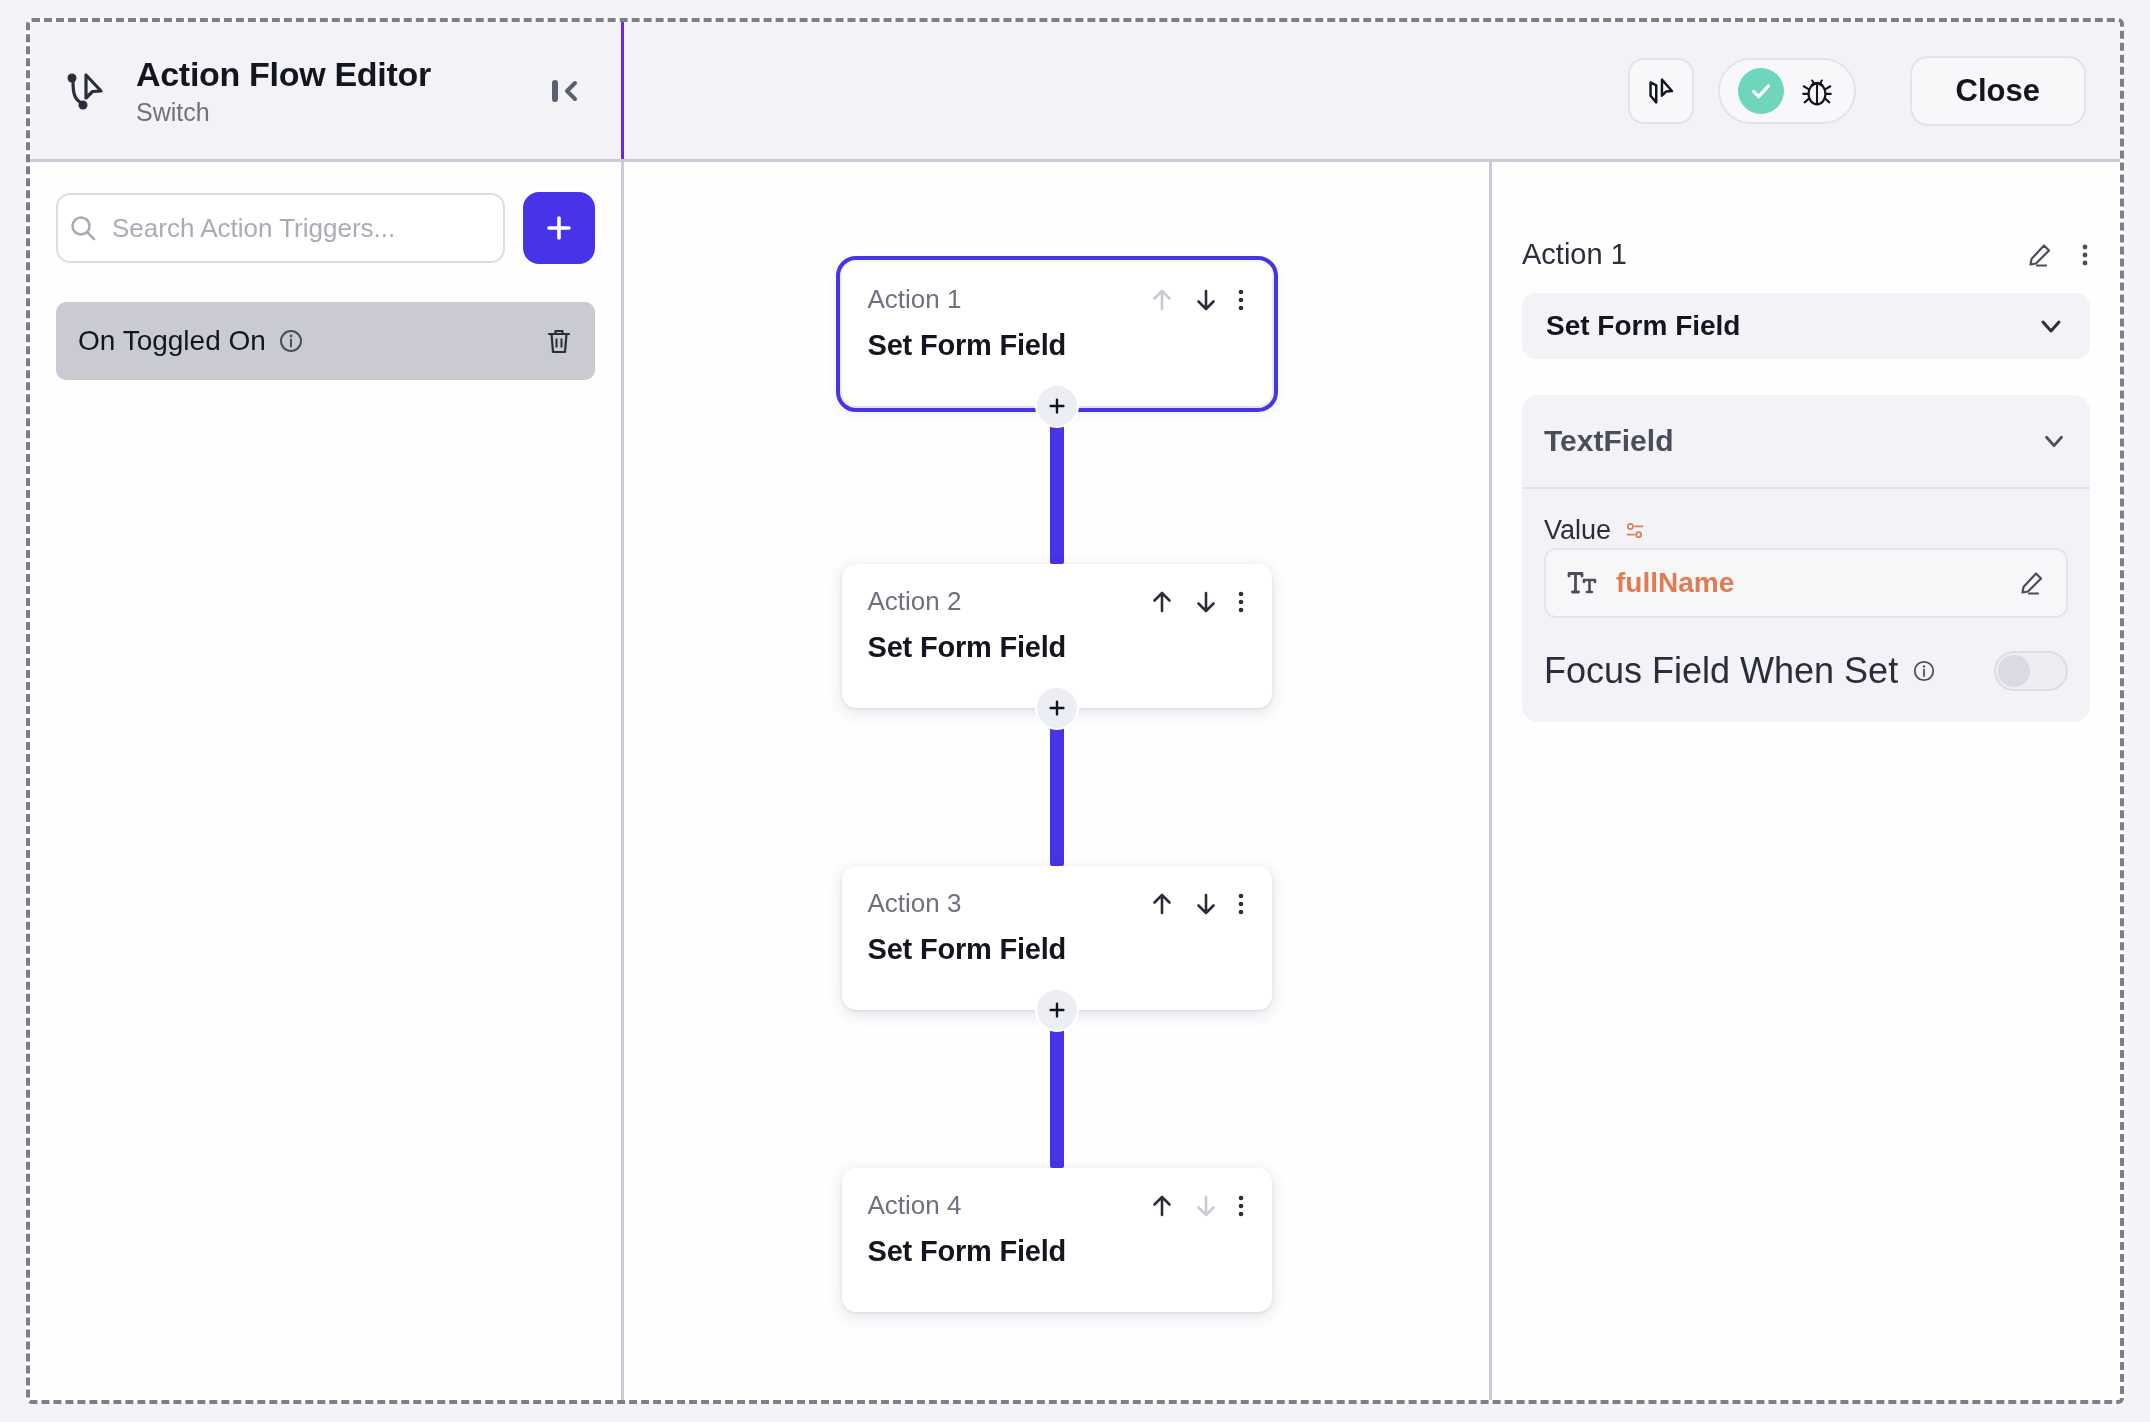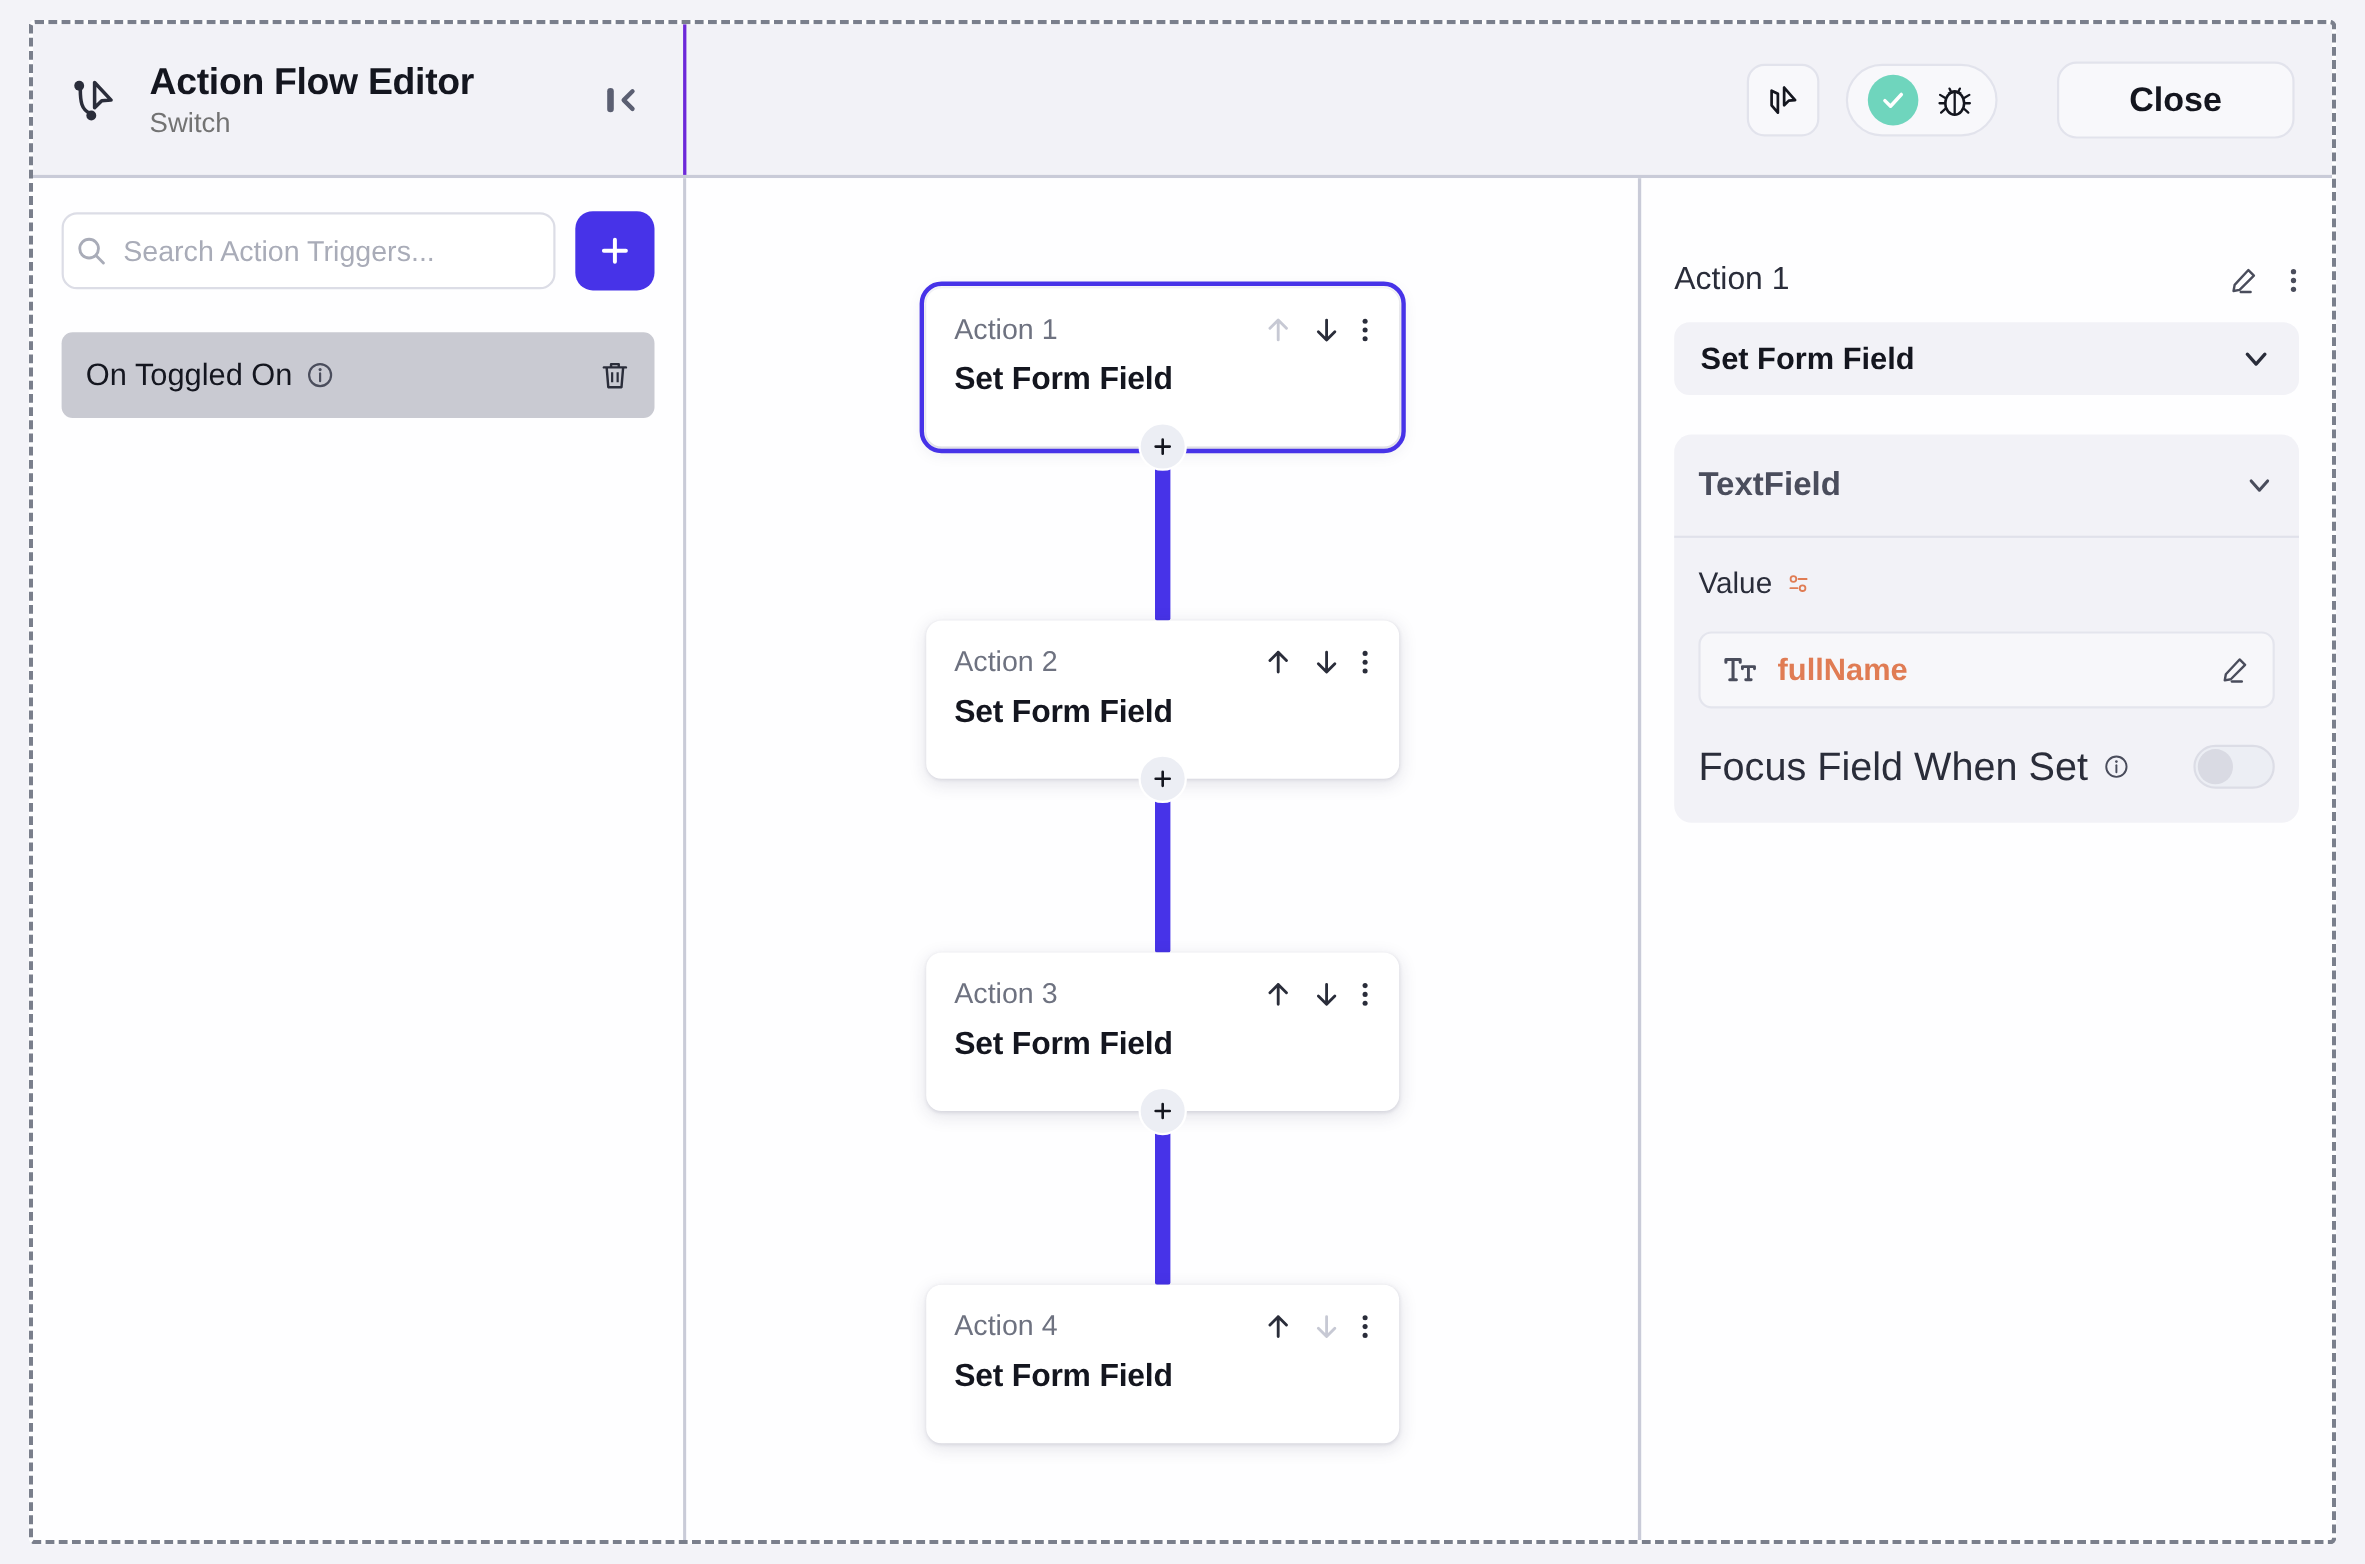--- a/index.html
+++ b/index.html
@@ -55,21 +55,21 @@
     border-radius: 16px; display: flex; align-items: center;
     justify-content: center; cursor: pointer;
   }
   #flow-tool-btn { width: 66px; height: 66px; }
   #status-pill { height: 66px; padding: 0 18px; gap: 14px; border-radius: 34px; }
   #check-circle {
     width: 46px; height: 46px; border-radius: 50%;
     background: #6fd5bd; display: flex; align-items: center; justify-content: center;
   }
   #close-btn {
-    height: 70px; padding: 0 64px;
+    height: 70px; padding: 0 44px;
     font-size: 31px; font-weight: 700; color: #14161f;
     border-radius: 18px;
     margin-left: 30px;
   }
 
   
   #body { position: absolute; top: 140px; left: 0; right: 0; bottom: 0; display: flex; }
 
   
   #left-panel {
@@ -166,21 +166,21 @@
     padding: 0 22px 30px 22px;
   }
   #field-select {
     height: 92px; display: flex; align-items: center; cursor: pointer; gap: 20px;
   }
   #field-select .lbl { flex: 1; font-size: 30px; font-weight: 700; color: #4a4d5c; }
   .divider-line { height: 2px; background: #e0e1ea; margin: 0 -22px 0 -22px; }
   #value-label-row { display: flex; align-items: center; gap: 12px; margin-top: 26px; }
   #value-label { font-size: 27px; color: #2a2d3a; }
   #value-field {
-    margin-top: 28px; height: 70px; background: #f7f7fa;
+    margin-top: 2px; height: 70px; background: #f7f7fa;
     border: 2px solid #e4e5ed; border-radius: 12px;
     display: flex; align-items: center; padding: 0 20px; gap: 18px; cursor: pointer;
   }
   #value-text { flex: 1; font-size: 28px; font-weight: 700; color: #e07c54; }
   #focus-row { display: flex; align-items: center; margin-top: 32px; gap: 14px; }
   #focus-label { font-size: 36px; color: #2a2d3a; }
   #focus-spacer { flex: 1; }
   #focus-toggle {
     width: 74px; height: 40px; border-radius: 20px;
     background: #eceef4; border: 2px solid #dcdde6;

